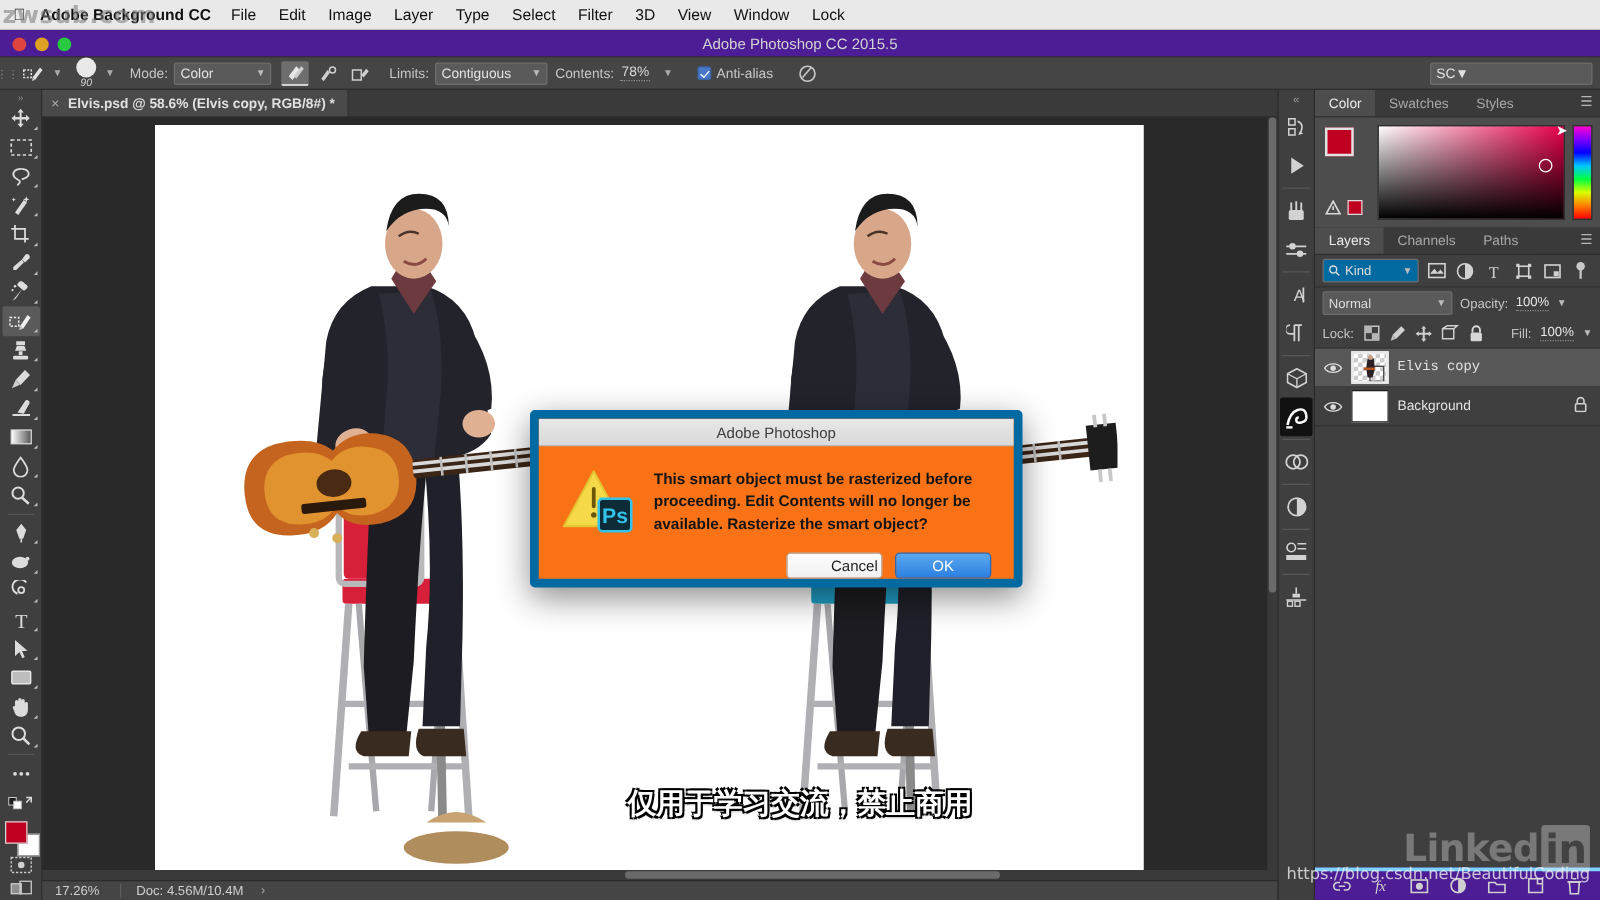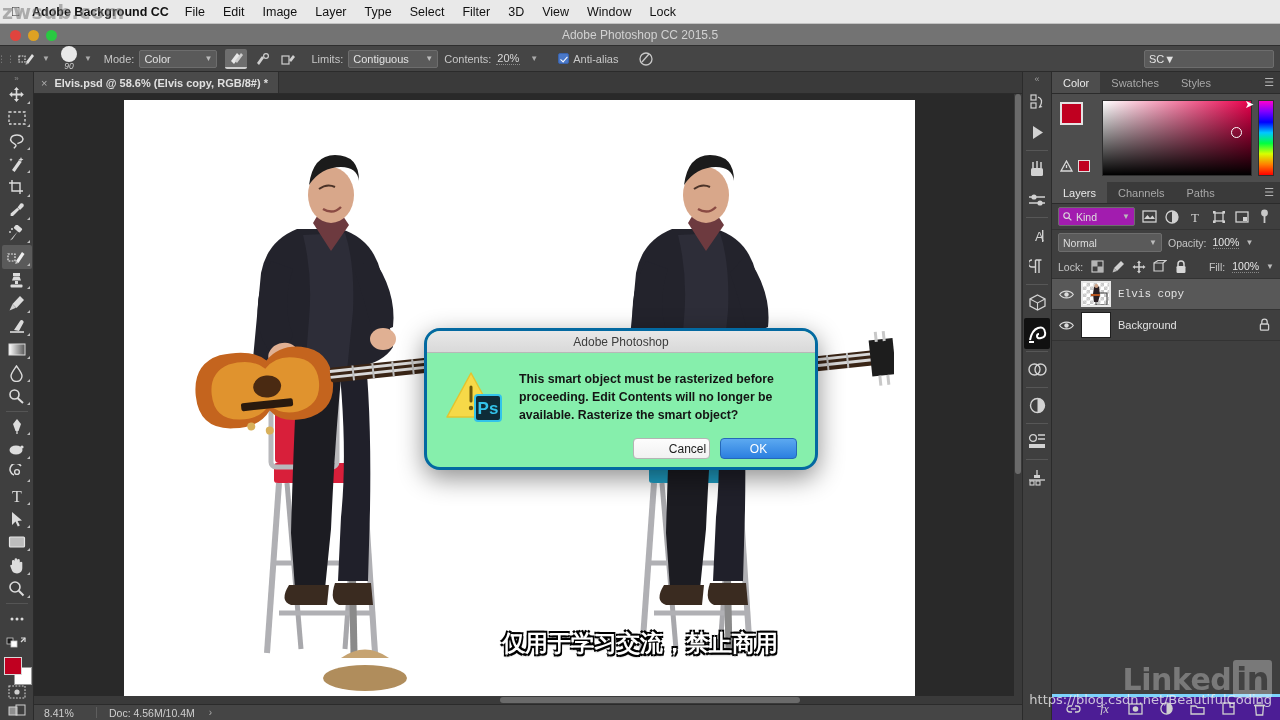--- a/index.html
+++ b/index.html
@@ -26,21 +26,21 @@
     position: absolute; left: 2px; top: 1px;
     font-size: 19px; font-weight: bold; letter-spacing: .5px;
     color: rgba(120,120,120,.55);
     font-family: "DejaVu Sans", sans-serif;
     pointer-events: none;
   }
 
   
   .titlebar {
     position: absolute; left: 0; top: 24px; width: 1280px; height: 22px;
-    background: #737373; border-bottom: 1px solid #2e2e2e;
+    background: #4c1d95; border-bottom: 1px solid #2e2e2e;
     display: flex; align-items: center; justify-content: center;
   }
   .titlebar .title { color: #d2d2d2; font-size: 12px; }
   .traffic { position: absolute; left: 10px; top: 6px; display: flex; gap: 7px; }
   .tl { width: 11px; height: 11px; border-radius: 50%; }
   .tl.r { background: #e0443e; }
   .tl.y { background: #dea123; }
   .tl.g { background: #29ca41; }
 
   
@@ -197,21 +197,21 @@
   .cp-strip {
     width: 16px; margin-left: 6px; border: 1px solid #2e2e2e;
     background: linear-gradient(to bottom,#ff00d0,#8000ff,#0000ff,#00c8ff,#00ff40,#d8ff00,#ff8000,#ff0000);
   }
   .cp-cursor { position:absolute; right: 26px; top: 4px; color:#fff; font-size:11px; }
 
   
   .layerpanel { background: #3f3f3f; }
   .lp-filter { height: 26px; display: flex; align-items: center; padding: 0 6px; gap: 5px; border-bottom: 1px solid #333; }
   .kind-select {
-    width: 80px; height: 19px; background: #a21caf; border: 1px solid #6d6d6d; border-radius: 2px;
+    width: 80px; height: 19px; background: #0369a1; border: 1px solid #6d6d6d; border-radius: 2px;
     color: #ddd; font-size: 10.5px; display: flex; align-items: center; padding: 0 4px; gap: 4px; position: relative;
   }
   .kind-select .cv { position: absolute; right: 4px; font-size: 8px; color: #bbb; }
   .lp-fi { width: 19px; height: 19px; display: flex; align-items: center; justify-content: center; }
   .lp-blend { height: 25px; display: flex; align-items: center; padding: 0 6px; gap: 6px; }
   .blend-select {
     width: 104px; height: 19px; background: #5a5a5a; border: 1px solid #6d6d6d; border-radius: 2px;
     color: #ddd; font-size: 10.5px; display: flex; align-items: center; padding: 0 4px; position: relative;
   }
   .blend-select .cv { position: absolute; right: 4px; font-size: 8px; color: #bbb; }
@@ -245,21 +245,21 @@
   .lp-bottom {
     position: absolute; left: 0; bottom: 0; width: 228px; height: 26px;
     background: #4c1d95; border-top: 3px solid #7dd3fc;
     display: flex; align-items: center; justify-content: center; gap: 16px;
   }
   .lp-bottom .bi { width: 15px; height: 15px; display:flex; align-items:center; justify-content:center; color:#d0d0d0; font-size:11px;}
 
   
   .dlg-shadow {
     position: absolute; left: 424px; top: 328px; width: 394px; height: 142px;
-    background: #86efac; border: 3px solid #0369a1; border-radius: 16px;
+    background: #f97316; border: 7px solid #0369a1; border-radius: 4px;
     box-shadow: 0 8px 26px rgba(0,0,0,.45);
     overflow: hidden;
   }
   .dlg-title {
     height: 22px; background: linear-gradient(to bottom,#e8e8e8,#d9d9d9);
     border-bottom: 1px solid #b8b8b8;
     display: flex; align-items: center; justify-content: center;
     color: #3c3c3c; font-size: 12px;
   }
   .dlg-body { display: flex; padding: 16px 18px 0 18px; gap: 16px; }
@@ -374,21 +374,21 @@
       </div>
     </div>
 
     <span class="ob-label">Limits:</span>
     <div class="ob-select" style="width:90px">
       <span>Contiguous</span>
       <span class="cv">▼</span>
     </div>
 
     <span class="ob-label">Contents:</span>
-    <span class="ob-tolerance">20%</span>
+    <span class="ob-tolerance">78%</span>
     <span class="ob-caret" style="margin-left:10px">▼</span>
 
     <div class="ob-check">
       <span class="chk"></span>
       <span>Anti-alias</span>
     </div>
 
     <div class="ob-tool" style="margin-left:14px">
       <svg width="16" height="16" viewBox="0 0 16 16">
         <circle cx="8" cy="8" r="6" fill="none" stroke="#c8c8c8" stroke-width="1.3"></circle>
@@ -724,21 +724,21 @@
   </div>
 
   <div class="hscroll">
       <div class="thumb"></div>
     </div>
   <div class="vscroll">
       <div class="thumb"></div>
     </div>
 
   <div class="statusbar">
-    <span class="sb-zoom">8.41%</span>
+    <span class="sb-zoom">17.26%</span>
     <span class="sb-div"></span>
     <span class="sb-doc">Doc: 4.56M/10.4M</span>
     <span class="sb-arrow">›</span>
   </div>
 
   <div class="dockrail">
     <div class="dr-collapse">«</div>
     <div class="dr-icon">
       <svg width="17" height="17" viewBox="0 0 17 17">
           <rect x="2" y="2" width="5" height="5" fill="none" stroke="#d2d2d2" stroke-width="1.2"></rect>

